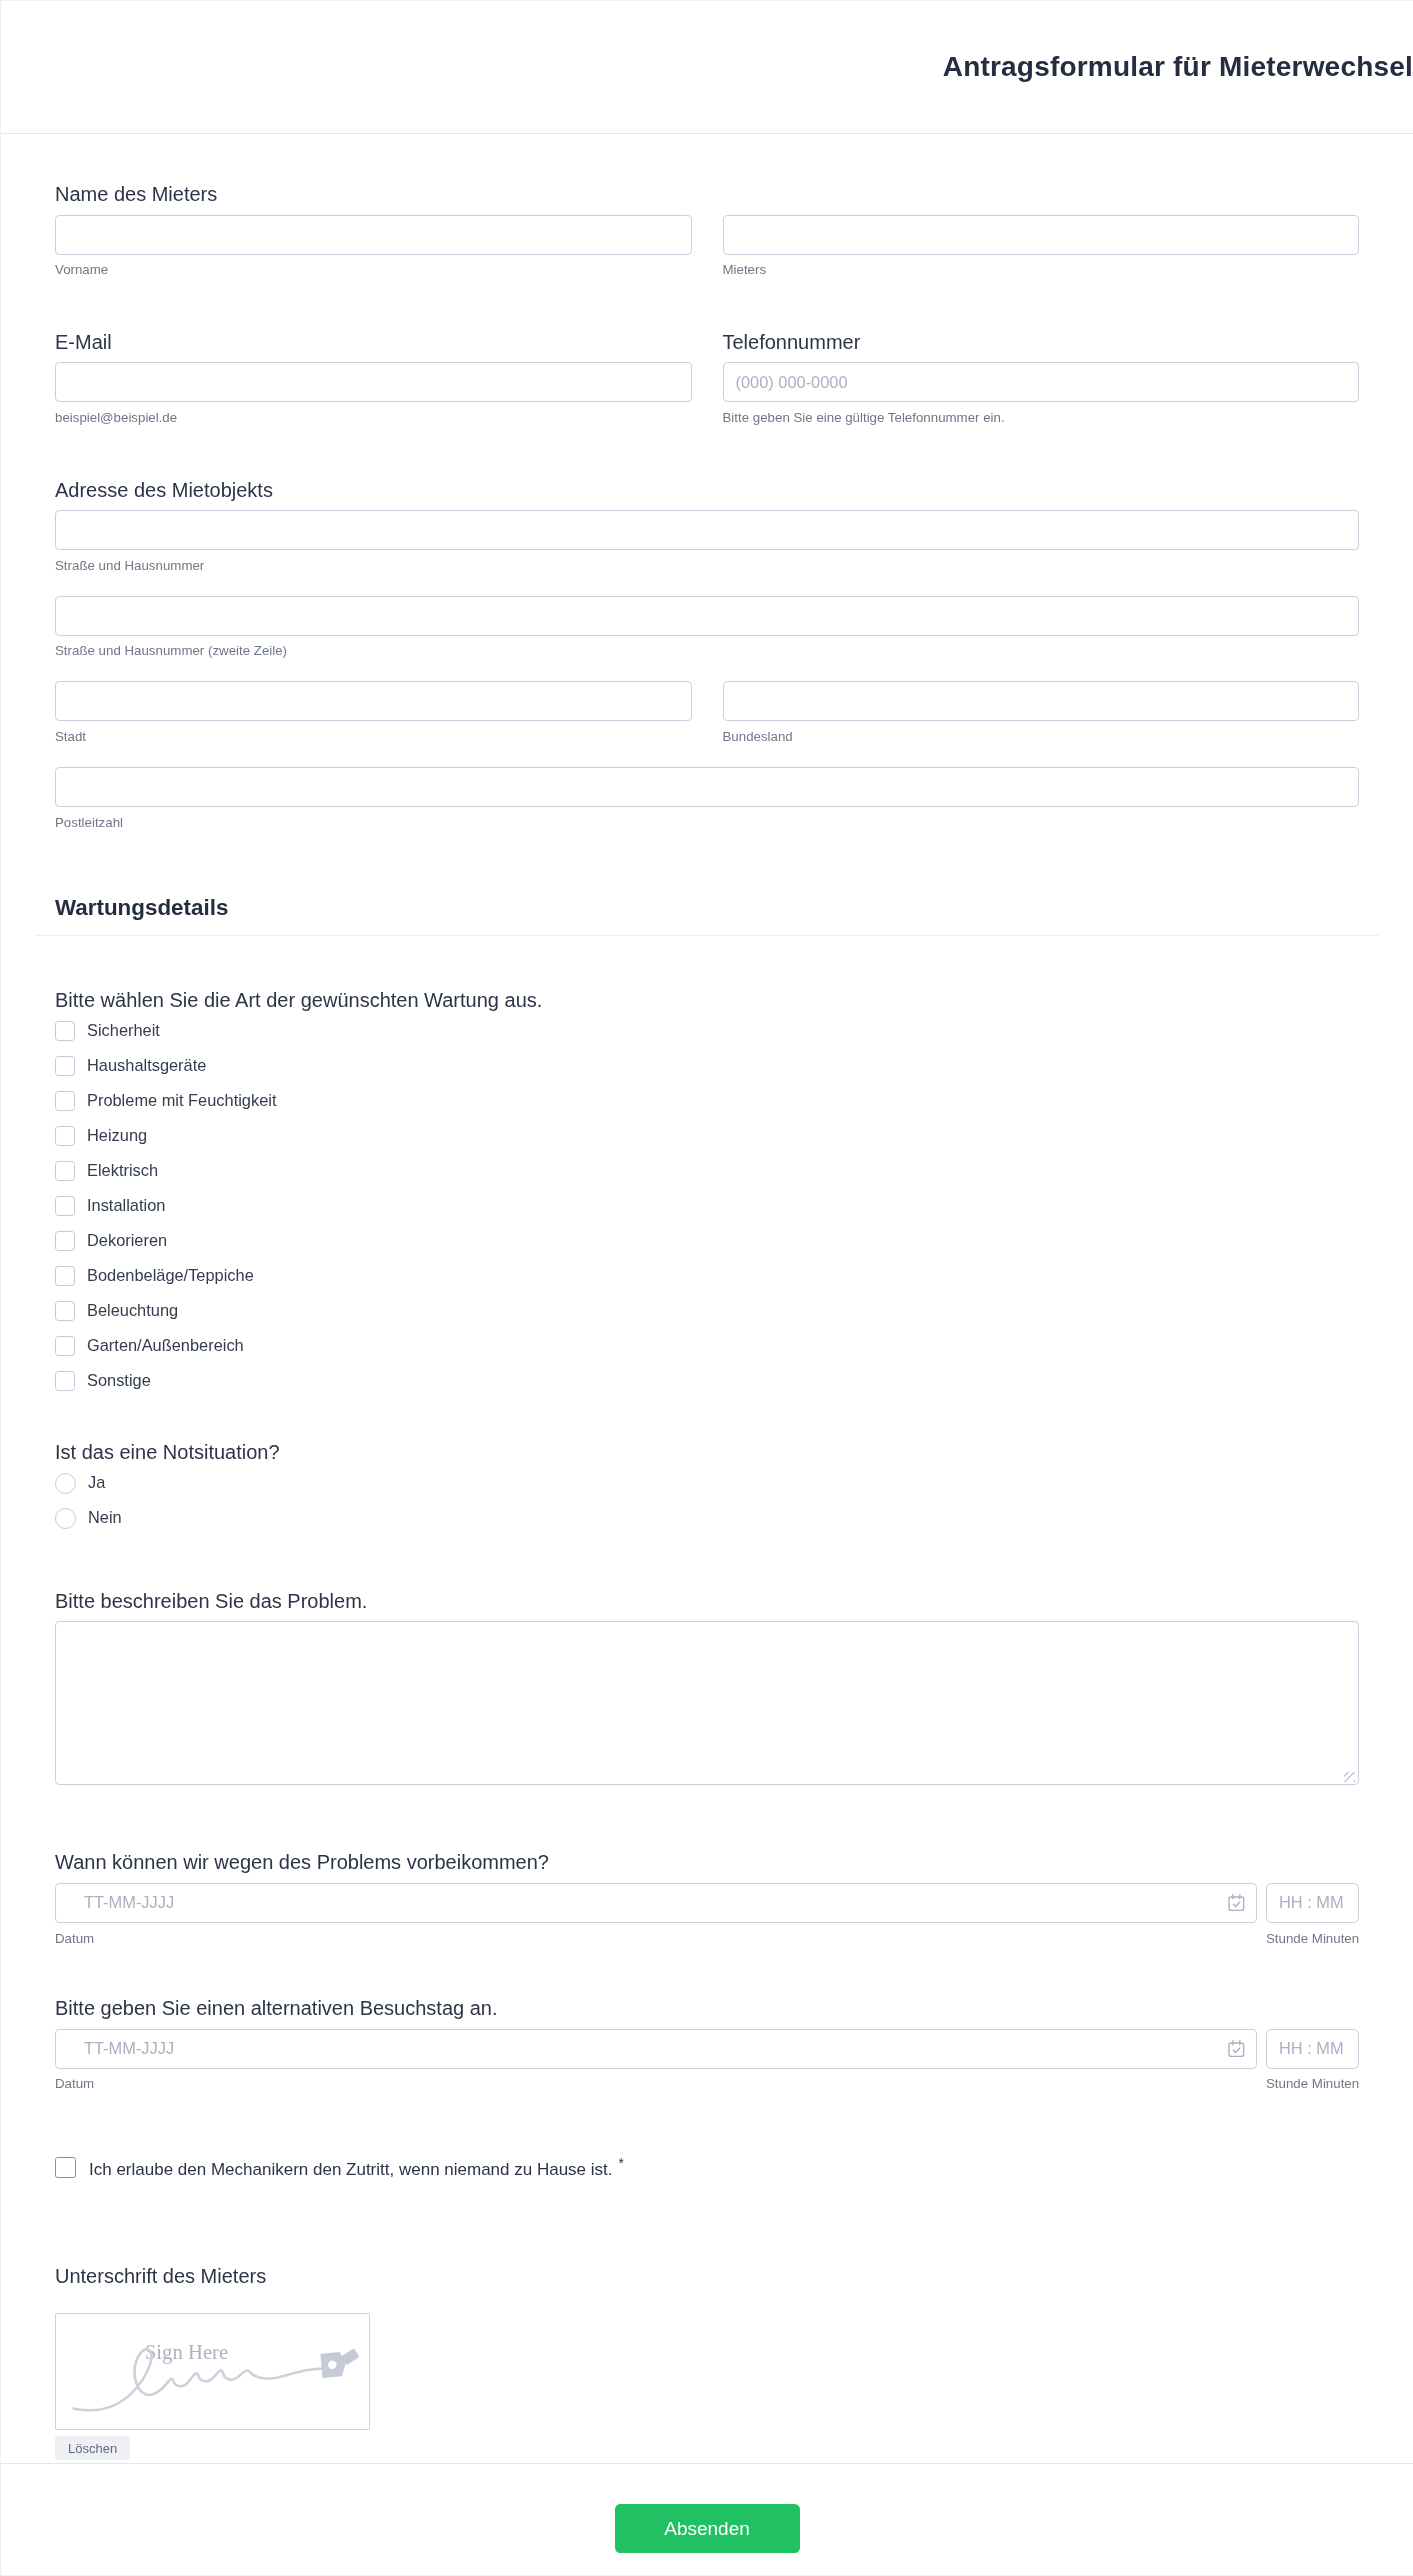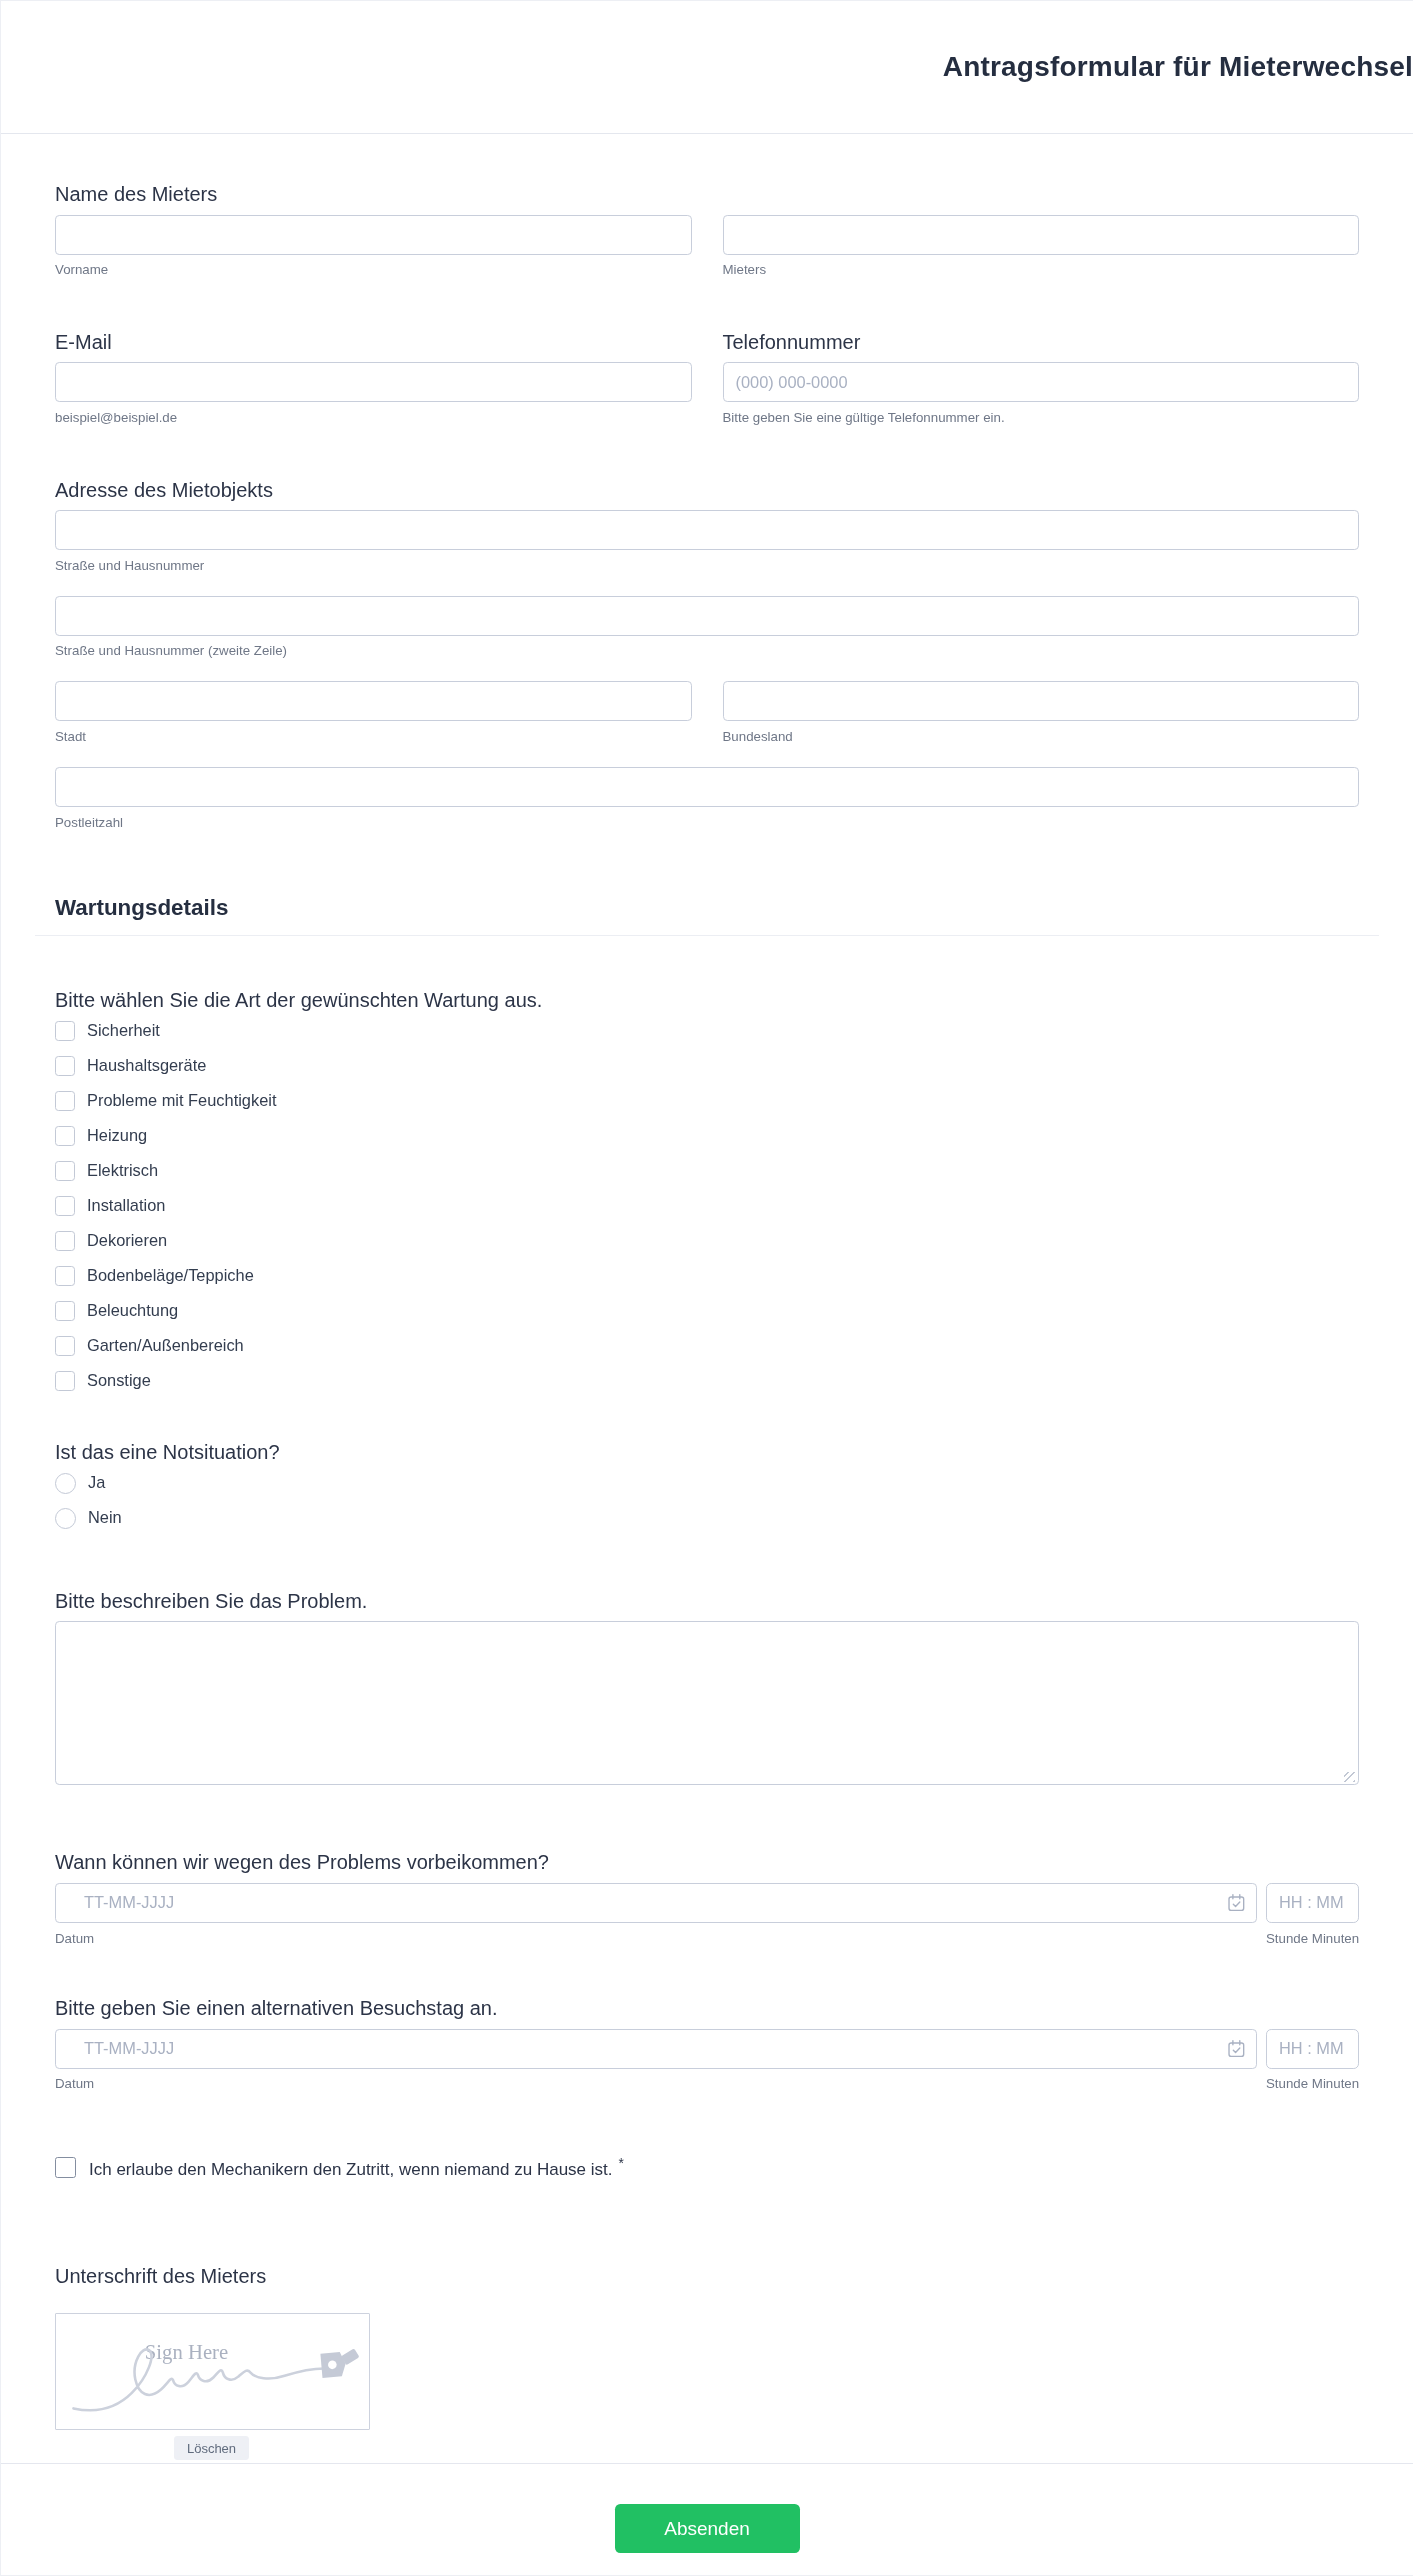--- a/index.html
+++ b/index.html
@@ -49,21 +49,21 @@
   
   .perm-row{display:flex;align-items:center;margin-top:64px;}
   .perm-box{width:19px;height:19px;border:1.3px solid #848ea0;border-radius:2.6px;background:#fff;flex:0 0 auto;}
   .perm-text{font-size:17px;color:#2c3447;margin-left:13px;}
   .req-star{font-size:13.8px;color:#2c3447;vertical-align:super;margin-left:6px;}
   
   .sig-q{margin-top:84px;}
   .sig-box{position:relative;width:313px;height:115px;border:0.9px solid #cdd2de;border-radius:1px;background:#fff;margin-top:25px;font-family:Liberation Serif, serif;}
   .sign-here{position:absolute;left:0;right:52px;top:27.6px;text-align:center;font-size:20.7px;color:#aab1c0;}
   .sig-doodle{position:absolute;left:0;bottom:0;}
-  .sig-actions{width:313px;display:flex;justify-content:center;margin-top:6.9px;}
+  .sig-actions{width:313px;display:flex;justify-content:flex-start;margin-top:6.9px;}
   .clear-btn{background:#eef0f5;color:#606b7d;border:0;border-radius:3.4px;font-size:13px;
         font-family:inherit;padding:4.3px 13px;cursor:pointer;}
   
   .form-footer{margin-top:auto;border-top:0.9px solid #e4e7ee;display:flex;justify-content:center;align-items:flex-start;
         padding-top:40px;height:112px;box-sizing:border-box;}
   .submit-btn{width:185px;height:49px;background:#21c063;color:#fff;border:0;border-radius:5.2px;
         font-size:19px;font-family:inherit;cursor:pointer;}
 </style>
 </head>
 <body>

